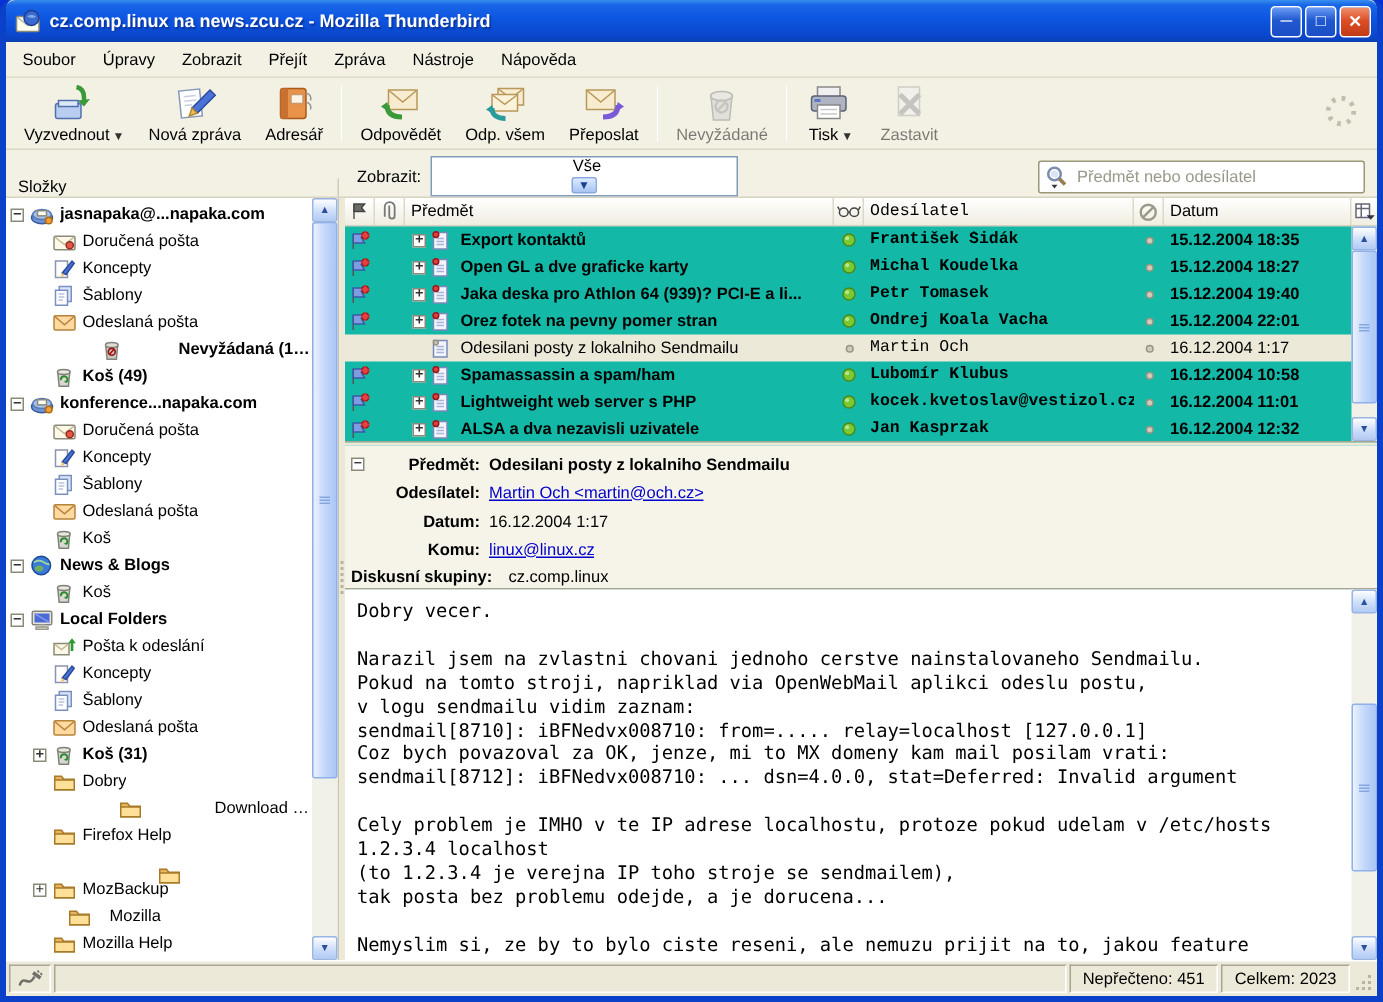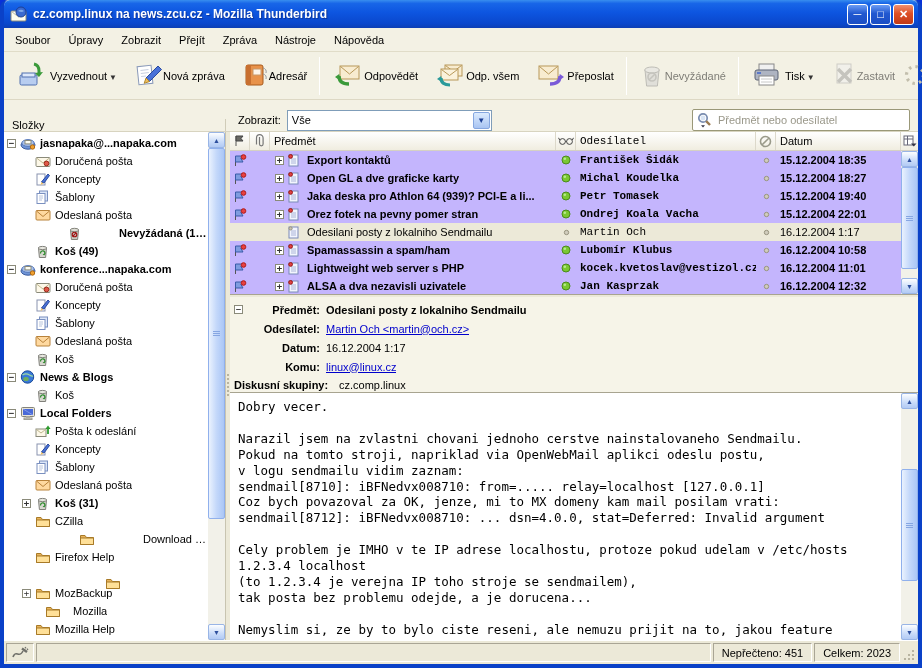--- a/index.html
+++ b/index.html
@@ -24,54 +24,54 @@
   .tb-title{flex:1;font-size:12px;font-weight:bold;text-shadow:1px 1px 1px #0a3298;white-space:nowrap;overflow:hidden;}
   .winbtn{width:21px;height:21px;margin-left:2px;border:1px solid #fff;border-radius:3px;
     display:flex;align-items:center;justify-content:center;color:#fff;font-size:11px;font-weight:bold;
     background:linear-gradient(180deg,#6a9cf4,#2158d0 45%,#1b4ec4);}
   .winbtn.close{background:linear-gradient(180deg,#f0906e,#dd4f26 45%,#c23a16);}
   
   .menubar{height:24px;flex:0 0 24px;display:flex;align-items:center;background:#f3f1e4;border-bottom:1px solid #e0dcc8;padding-left:2px;}
   .menu-item{padding:4px 9px;cursor:default;}
   
   .toolbar{height:48px;flex:0 0 48px;display:flex;align-items:center;background:#f3f1e4;border-bottom:1px solid #ddd8c4;padding:0 4px;}
-  .tbtn{display:flex;flex-direction:row;align-items:center;justify-content:center;height:46px;padding:1px 7px;border:1px solid transparent;border-radius:3px;}
+  .tbtn{display:flex;flex-direction:column;align-items:center;justify-content:center;height:46px;padding:1px 7px;border:1px solid transparent;border-radius:3px;}
   .tbtn .ico{height:27px;display:flex;align-items:flex-end;}
   .tbtn .lbl{margin-top:1px;white-space:nowrap;}
   .tbtn.disabled{opacity:.5;filter:grayscale(1);}
   .tsep{width:1px;height:38px;background:#d8d4c0;margin:0 4px;border-right:1px solid #fff;}
   .caret{font-size:8px;color:#333;margin-left:2px;}
   .spinner{margin-left:auto;margin-right:8px;}
   
   .filterrow{height:32px;flex:0 0 32px;display:flex;background:#f3f1e4;border-bottom:1px solid #d8d4c0;align-items:flex-end;}
   .folders-hdr{width:222px;flex:0 0 222px;display:flex;align-items:center;padding-left:8px;border-right:1px solid #d0ccb8;}
   .filter-right{flex:1;display:flex;align-items:center;padding:0 8px;}
   .view-label{margin:0 6px 0 4px;}
-  .dropdown{width:205px;height:21px;border:1px solid #7f9db9;background:#fff;display:flex;align-items:center;}
+  .dropdown{width:205px;height:27px;border:1px solid #7f9db9;background:#fff;display:flex;align-items:center;flex-direction:column;}
   .dropdown .dval{flex:1;padding-left:4px;}
   .dropdown .dbtn{width:17px;height:17px;margin:1px;border:1px solid #86a7e0;border-radius:2px;
     background:linear-gradient(180deg,#dcebfe,#a8c4f2);display:flex;align-items:center;justify-content:center;
     color:#1c3f94;font-size:8px;}
   .searchbox{margin-left:auto;width:218px;height:22px;border:1px solid #9a9878;border-radius:2px;background:#fff;display:flex;align-items:center;padding:0 4px;}
   .searchbox input{border:none;outline:none;flex:1;font-family:"Liberation Sans",sans-serif;font-size:11px;background:transparent;color:#000;}
   .searchbox input::placeholder{color:#9a988a;}
   
   .main{flex:1;display:flex;min-height:0;}
   .leftpane{width:222px;flex:0 0 222px;background:#fff;display:flex;border-right:1px solid #c8c4b0;}
   .tree{flex:1;overflow:hidden;padding-top:2px;}
   .tree-row{height:18px;display:flex;align-items:center;white-space:nowrap;}
   .tree-row.bold{font-weight:bold;}
   .expander{width:9px;height:9px;flex:0 0 9px;border:1px solid #8a8a7a;background:#fff;color:#333;
     font-size:9px;line-height:7px;text-align:center;margin-right:4px;font-family:"DejaVu Sans Mono",monospace;}
   .expander.hidden{visibility:hidden;}
   .ticon{width:16px;flex:0 0 16px;display:inline-flex;align-items:center;margin-right:4px;}
   .tlabel{overflow:hidden;text-overflow:ellipsis;}
   .vsplit{width:4px;flex:0 0 4px;background:#ece9d8;display:flex;align-items:center;justify-content:center;}
   .vsplit .grip{width:2px;height:24px;background:repeating-linear-gradient(180deg,#b8b4a0 0 2px,transparent 2px 4px);}
-  .rightpane{flex:1;display:flex;flex-direction:column;min-width:0;background:#c4b5fd;}
+  .rightpane{flex:1;display:flex;flex-direction:column;min-width:0;background:#14b8a6;}
   
   .sb{width:17px;flex:0 0 17px;background:#f2f1e9;display:flex;flex-direction:column;}
   .sb-btn{height:16px;flex:0 0 16px;margin:0;border:1px solid #99b5e6;border-radius:2px;
     background:linear-gradient(180deg,#fdfeff,#cadcf9 60%,#b2caf4);display:flex;align-items:center;justify-content:center;
     color:#2d4f9e;font-size:7px;}
   .sb-track{flex:1;position:relative;}
   .sb-thumb{position:absolute;left:0;width:17px;border:1px solid #90b0ec;border-radius:2px;
     background:linear-gradient(90deg,#eaf2fe,#c4d8fa 50%,#aac6f6);display:flex;align-items:center;justify-content:center;flex-direction:column;gap:1px;}
   .sb-thumb i{display:block;width:7px;height:1px;background:#86a6e2;}
   
@@ -530,21 +530,21 @@
             <span class="tlabel">Koš (31)</span>
           </div>
           <div class="tree-row" style="padding-left: 18px;">
             <span class="expander hidden">−</span>
             <span class="ticon">
               <svg width="16" height="13">
                 <path d="M1.5 2.5 h4.5 l1.5 2 h7 v7 h-13 Z" fill="#e8b45c" stroke="#a87a28"></path>
                 <path d="M1.5 5 h13 v6.5 h-13 Z" fill="#ffe098" stroke="#a87a28"></path>
               </svg>
             </span>
-            <span class="tlabel">CZilla</span>
+            <span class="tlabel">Dobry</span>
           </div>
           <div class="tree-row" style="padding-left: 18px; gap: 44px;">
             <span class="expander hidden">−</span>
             <span class="ticon">
               <svg width="16" height="13">
                 <path d="M1.5 2.5 h4.5 l1.5 2 h7 v7 h-13 Z" fill="#e8b45c" stroke="#a87a28"></path>
                 <path d="M1.5 5 h13 v6.5 h-13 Z" fill="#ffe098" stroke="#a87a28"></path>
               </svg>
             </span>
             <span class="tlabel">Download managery</span>

